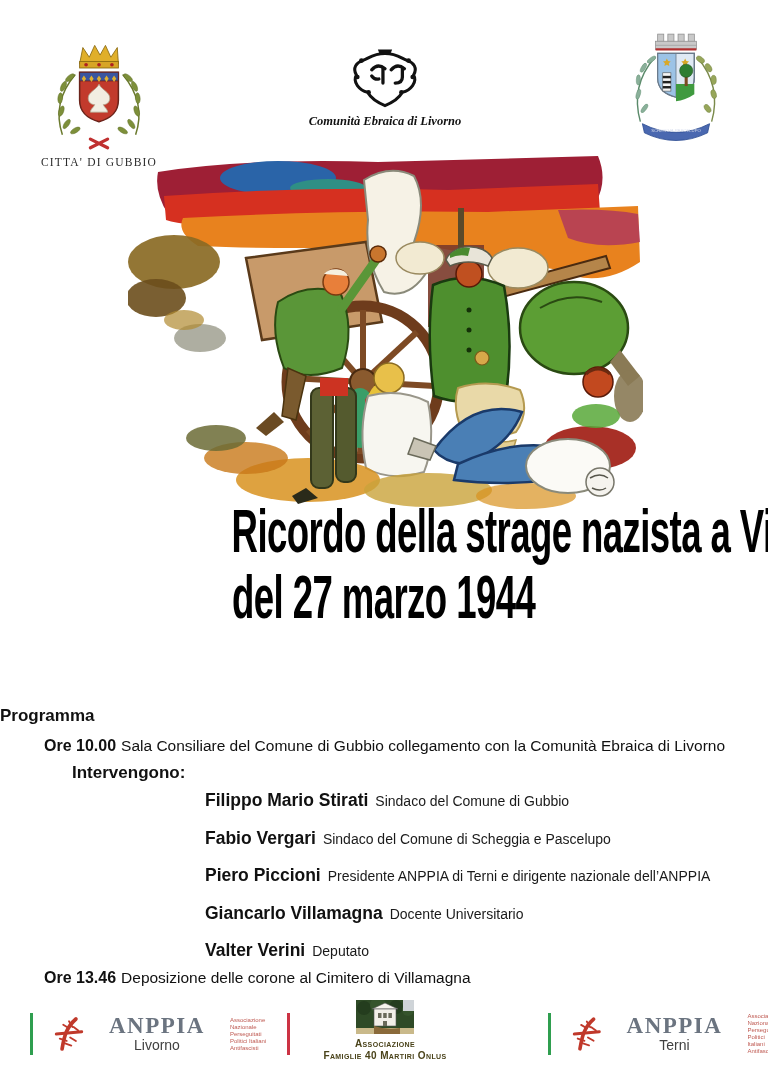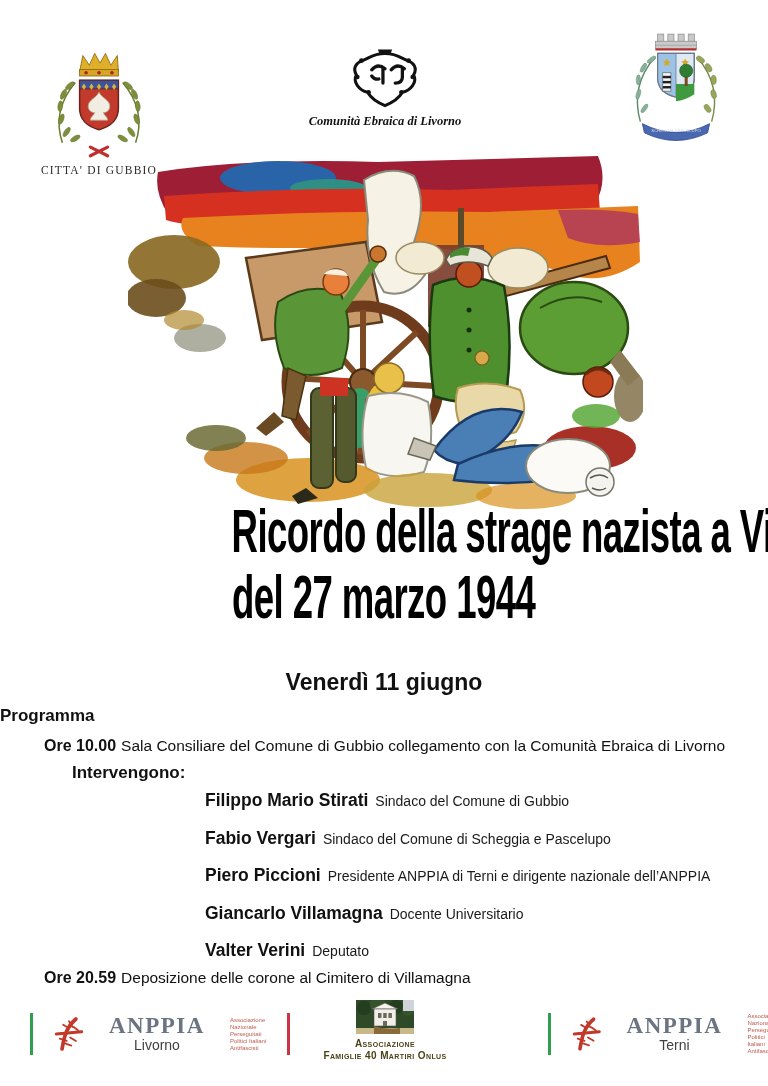--- a/index.html
+++ b/index.html
@@ -40,21 +40,21 @@
   .anppia-city{font-size:14px;color:#404040;line-height:16px;}
   .anppia-desc{font-size:6px;line-height:7px;color:#bf5a52;text-align:left;}
   .famiglie-logo{text-align:center;width:160px;}
   .fam-caps{font-variant:small-caps;font-weight:bold;color:#4a431a;font-size:10px;line-height:12px;letter-spacing:.4px;}
 </style>
 </head>
 <body>
 
 <div class="poster">
 
-  <div class="abs" style="left:34px;top:48px;width:130px;">
+  <div class="abs" style="left:34px;top:40px;width:130px;">
     <svg width="130" height="112" viewBox="0 0 120 104">
 
       <path d="M42,22 L45,7 L51,16 L56,5 L61,14 L66,5 L71,16 L77,7 L78,22 Z" fill="#e0af2a" stroke="#8a6a10" stroke-width="0.8"></path>
       <rect x="42" y="20" width="36" height="6" fill="#d7a525" stroke="#8a6a10" stroke-width="0.8"></rect>
       <circle cx="48" cy="23" r="1.7" fill="#b02020"></circle>
         <circle cx="60" cy="23" r="1.7" fill="#b02020"></circle>
         <circle cx="72" cy="23" r="1.7" fill="#b02020"></circle>
 
       <g stroke="#6b7a2e" stroke-width="1.4" fill="none">
         <path d="M26,88 Q16,58 38,32"></path>
@@ -276,21 +276,20 @@
       <circle cx="472" cy="332" r="14" fill="#f5f3ee" stroke="#77766a" stroke-width="1.5"></circle>
       <path d="M462,328 q10,-6 18,0 M464,338 q8,4 14,0" stroke="#55544a" stroke-width="1.5" fill="none"></path>
     </g>
   </svg>
 
   <div class="abs title-block">
     <div><span class="title-line">Ricordo della strage nazista a Villamagna</span></div>
     <div><span class="title-line">del 27 marzo 1944</span></div>
   </div>
 
-  <div class="abs date-line">Venerdì 11 giugno</div>
   <div class="abs program-heading">Programma</div>
 
   <div class="abs session" style="top:737px;">
     <span class="time">Ore 10.00</span><span>Sala Consiliare del Comune di Gubbio collegamento con la Comunità Ebraica di Livorno</span>
   </div>
 
   <div class="abs intervengono">Intervengono:</div>
 
   <div class="abs speakers">
     <div class="speaker-row">
@@ -309,21 +308,21 @@
       <span class="speaker-name">Giancarlo Villamagna</span>
       <span class="speaker-role">Docente Universitario</span>
     </div>
     <div class="speaker-row">
       <span class="speaker-name">Valter Verini</span>
       <span class="speaker-role">Deputato</span>
     </div>
   </div>
 
   <div class="abs session" style="top:969px;">
-    <span class="time">Ore 20.59</span><span>Deposizione delle corone al Cimitero di Villamagna</span>
+    <span class="time">Ore 13.46</span><span>Deposizione delle corone al Cimitero di Villamagna</span>
   </div>
 
   <div class="abs anppia-logo" style="left:30px;top:1008px;">
     <div class="bar green"></div>
     <svg width="30" height="36" viewBox="0 0 26 30">
       <g stroke="#c0392b" fill="none" stroke-linecap="round">
         <path d="M19,2 C11,9 9,16 7,28" stroke-width="3.2"></path>
         <path d="M2,15 L24,13" stroke-width="2.6"></path>
         <path d="M8,7 l5,3 M13,4 l3,5 M5,19 l6,2 M14,18 l5,3 M9,23 l6,2 M17,9 l4,3" stroke-width="1.6"></path>
       </g>

